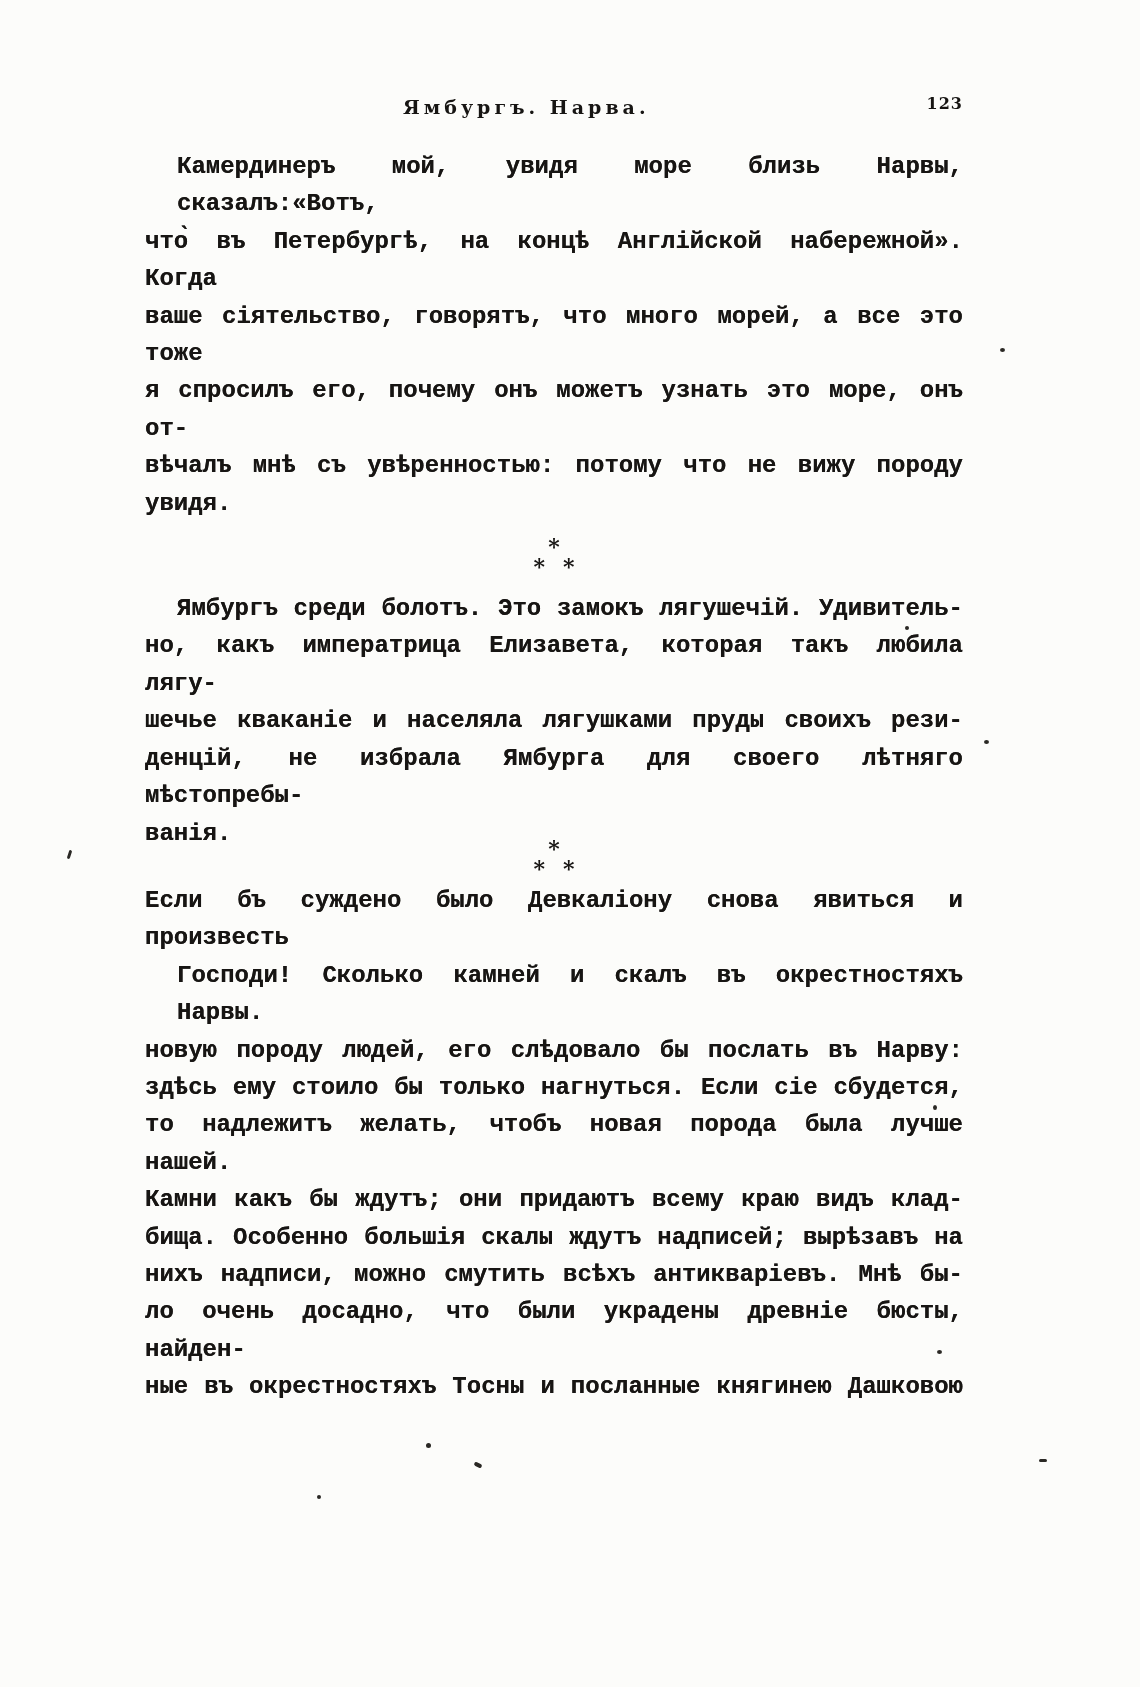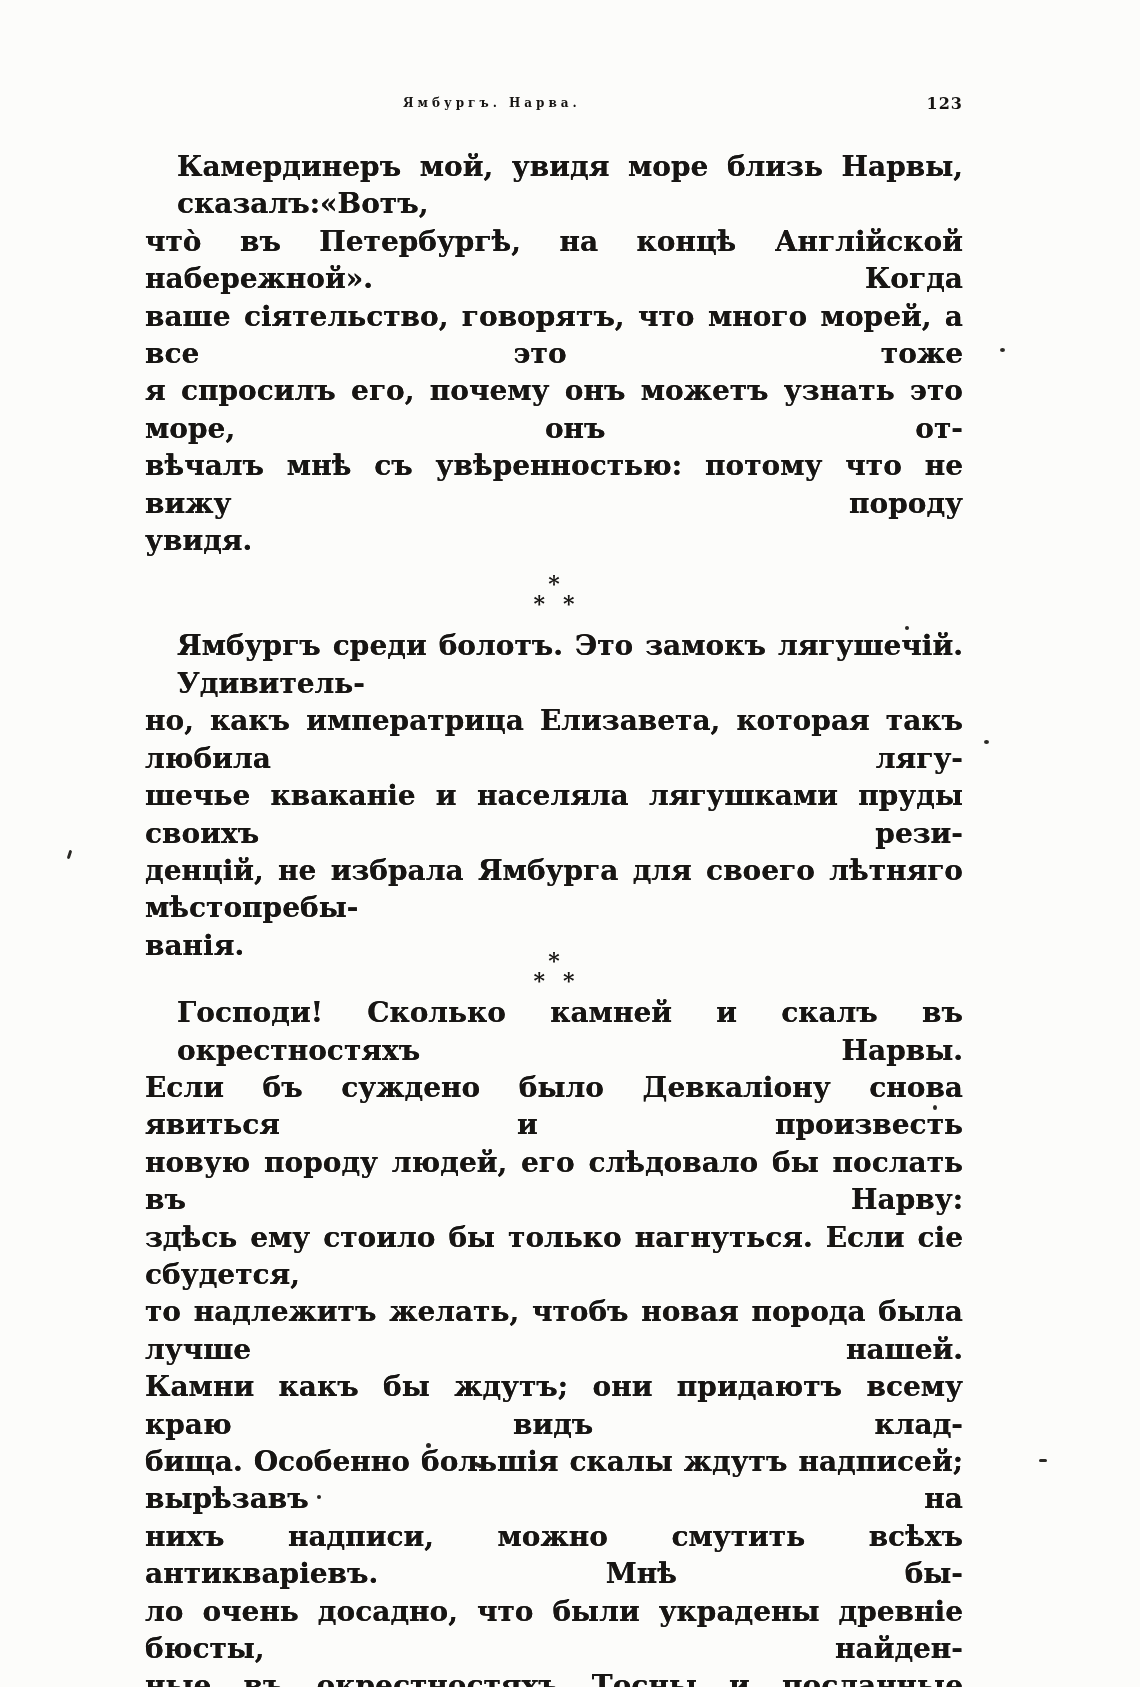--- a/index.html
+++ b/index.html
@@ -12,45 +12,46 @@
     position:relative;
     width:1140px;height:1687px;
     background:#fcfcfa;
     overflow:hidden;
     color:#171513;
   }
   
   .running-head-title{
     position:absolute;
     top:96px;left:403px;
-    font-size:12px;font-weight:700;
+    font-size:19px;font-weight:700;
     letter-spacing:4px;
     white-space:nowrap;
   }
   .running-head-folio{
     position:absolute;
     top:94px;right:177px;
     font-size:16px;font-weight:700;
     letter-spacing:1px;
   }
   
   .textblock{
     position:absolute;
     left:145px;top:148px;
     width:818px;
   }
   .para{margin:0;}
   .line{
-    font-size:28px;
+    font-size:24px;
     font-weight:700;
     line-height:37.4px;
     text-align:justify;
     text-align-last:justify;
     white-space:normal;
     text-shadow:0 0 0.5px rgba(23,21,19,.85);
+    font-family:Liberation Mono, monospace;
   }
   .line.indent{padding-left:32px;}
   .line.para-end{text-align-last:left;}
   
   .asterism{
     width:120px;
     margin:-14px auto 4px auto;
     text-align:center;
     font-weight:700;
     color:#171513;
@@ -101,22 +102,22 @@
       <div class="line">денцій, не избрала Ямбурга для своего лѣтняго мѣстопребы-</div>
       <div class="line para-end">ванія.</div>
     </div>
 
     <div class="asterism">
       <span class="ast-top"><span>*</span></span>
       <span class="ast-row"><span>*</span><span>*</span></span>
     </div>
 
     <div class="para">
+      <div class="line">Если бъ суждено было Девкаліону снова явиться и произвесть</div>
       <div class="line indent">Господи! Сколько камней и скалъ въ окрестностяхъ Нарвы.</div>
-      <div class="line">Если бъ суждено было Девкаліону снова явиться и произвесть</div>
       <div class="line">новую породу людей, его слѣдовало бы послать въ Нарву:</div>
       <div class="line">здѣсь ему стоило бы только нагнуться. Если сіе сбудется,</div>
       <div class="line">то надлежитъ желать, чтобъ новая порода была лучше нашей.</div>
       <div class="line">Камни какъ бы ждутъ; они придаютъ всему краю видъ клад-</div>
       <div class="line">бища. Особенно большія скалы ждутъ надписей; вырѣзавъ на</div>
       <div class="line">нихъ надписи, можно смутить всѣхъ антикваріевъ. Мнѣ бы-</div>
       <div class="line">ло очень досадно, что были украдены древніе бюсты, найден-</div>
       <div class="line">ные въ окрестностяхъ Тосны и посланные княгинею Дашковою</div>
 
     </div>

